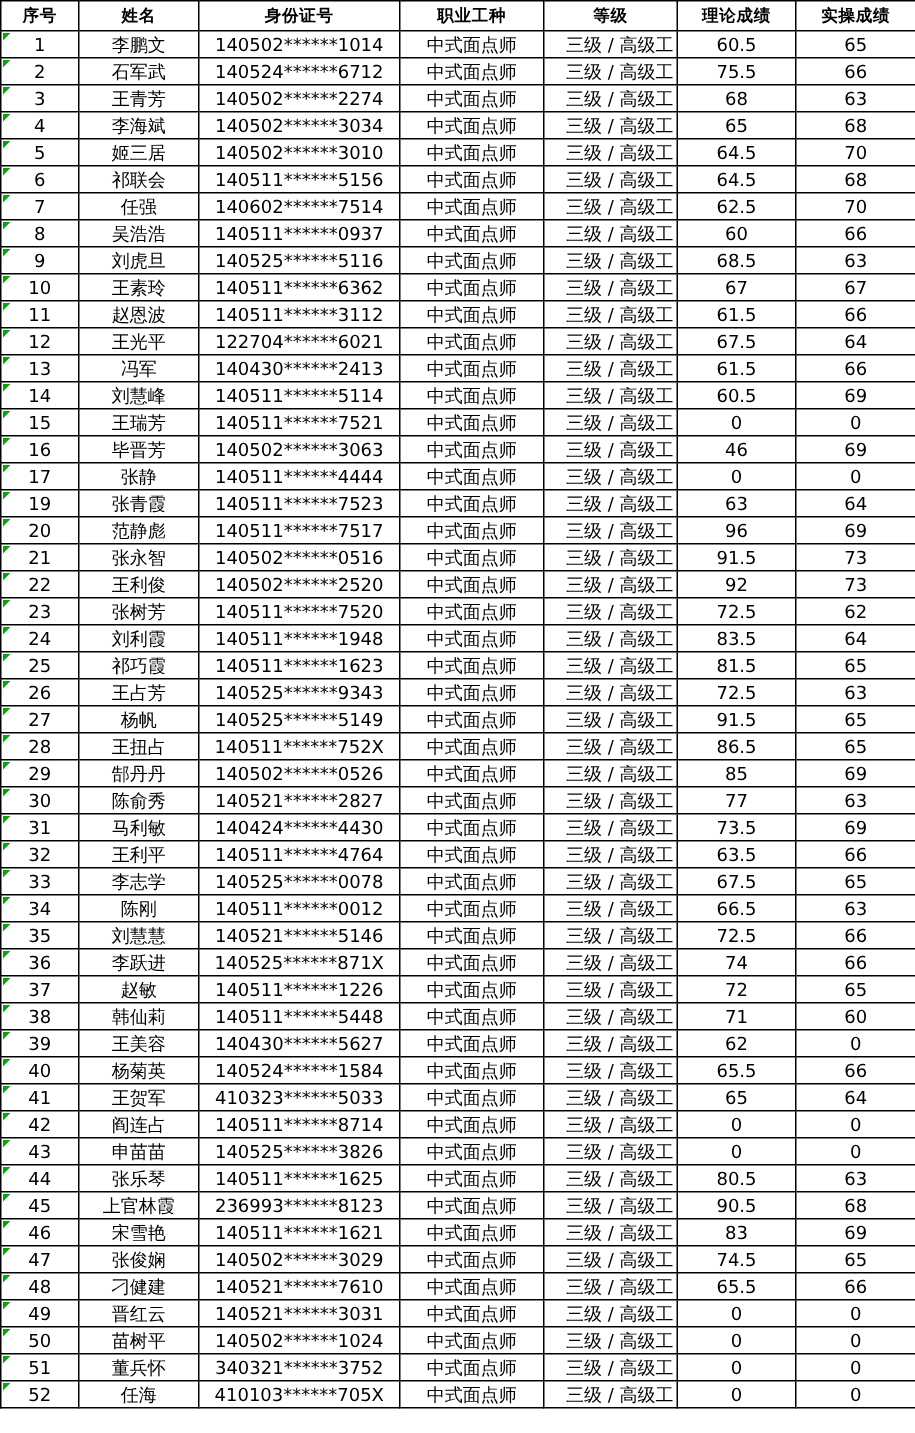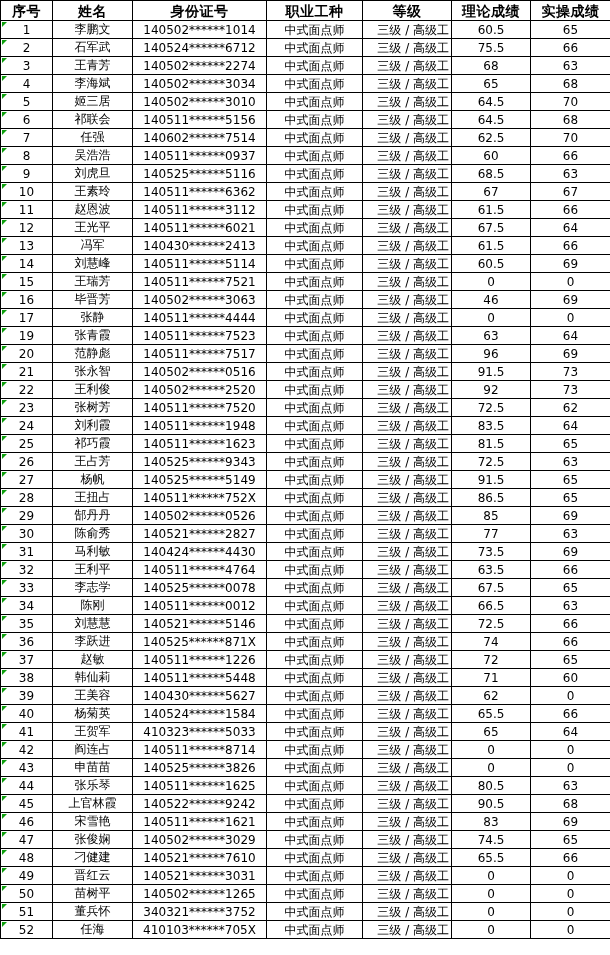--- a/index.html
+++ b/index.html
@@ -32,39 +32,39 @@
     line-height: 14px;
     height: 17px;
     padding: 0 2px;
     text-align: center;
     vertical-align: middle;
     white-space: nowrap;
     overflow: hidden;
   }
   #sheet thead th {
     font-weight: bold;
-    font-size: 14px;
+    font-size: 11px;
     letter-spacing: 0.5px;
     height: 19px;
   }
   #sheet td.seq {
     position: relative;
     text-align: center;
   }
   
   #sheet td.seq .marker {
     position: absolute;
     left: 1px;
     top: 1px;
     width: 0;
     height: 0;
     border-top: 5px solid #0ea00e;
     border-right: 5px solid transparent;
   }
-  #sheet td.name   { text-align: center; font-family: Liberation Mono, monospace; }
+  #sheet td.name   { text-align: center; }
   #sheet td.id     { text-align: center; font-family: "DejaVu Sans", "Liberation Sans", sans-serif; margin-top: 15px; }
   #sheet td.occ    { }
   #sheet td.level  { text-align: right; }
   #sheet td.num    { text-align: center; }
 </style>
 </head>
 <body>
 
 <table id="sheet">
   <colgroup>
@@ -183,21 +183,21 @@
         <td class="name">赵恩波</td>
         <td class="id">140511******3112</td>
         <td class="occ">中式面点师</td>
         <td class="level">三级 / 高级工</td>
         <td class="num">61.5</td>
         <td class="num">66</td>
       </tr>
       <tr>
         <td class="seq"><span class="marker"></span><span>12</span></td>
         <td class="name">王光平</td>
-        <td class="id">140511******6021</td>
+        <td class="id">122704******6021</td>
         <td class="occ">中式面点师</td>
         <td class="level">三级 / 高级工</td>
         <td class="num">67.5</td>
         <td class="num">64</td>
       </tr>
       <tr>
         <td class="seq"><span class="marker"></span><span>13</span></td>
         <td class="name">冯军</td>
         <td class="id">140430******2413</td>
         <td class="occ">中式面点师</td>
@@ -471,21 +471,21 @@
         <td class="name">张乐琴</td>
         <td class="id">140511******1625</td>
         <td class="occ">中式面点师</td>
         <td class="level">三级 / 高级工</td>
         <td class="num">80.5</td>
         <td class="num">63</td>
       </tr>
       <tr>
         <td class="seq"><span class="marker"></span><span>45</span></td>
         <td class="name">上官林霞</td>
-        <td class="id">140522******9242</td>
+        <td class="id">236993******8123</td>
         <td class="occ">中式面点师</td>
         <td class="level">三级 / 高级工</td>
         <td class="num">90.5</td>
         <td class="num">68</td>
       </tr>
       <tr>
         <td class="seq"><span class="marker"></span><span>46</span></td>
         <td class="name">宋雪艳</td>
         <td class="id">140511******1621</td>
         <td class="occ">中式面点师</td>
@@ -516,21 +516,21 @@
         <td class="name">晋红云</td>
         <td class="id">140521******3031</td>
         <td class="occ">中式面点师</td>
         <td class="level">三级 / 高级工</td>
         <td class="num">0</td>
         <td class="num">0</td>
       </tr>
       <tr>
         <td class="seq"><span class="marker"></span><span>50</span></td>
         <td class="name">苗树平</td>
-        <td class="id">140502******1265</td>
+        <td class="id">140502******1024</td>
         <td class="occ">中式面点师</td>
         <td class="level">三级 / 高级工</td>
         <td class="num">0</td>
         <td class="num">0</td>
       </tr>
       <tr>
         <td class="seq"><span class="marker"></span><span>51</span></td>
         <td class="name">董兵怀</td>
         <td class="id">340321******3752</td>
         <td class="occ">中式面点师</td>

